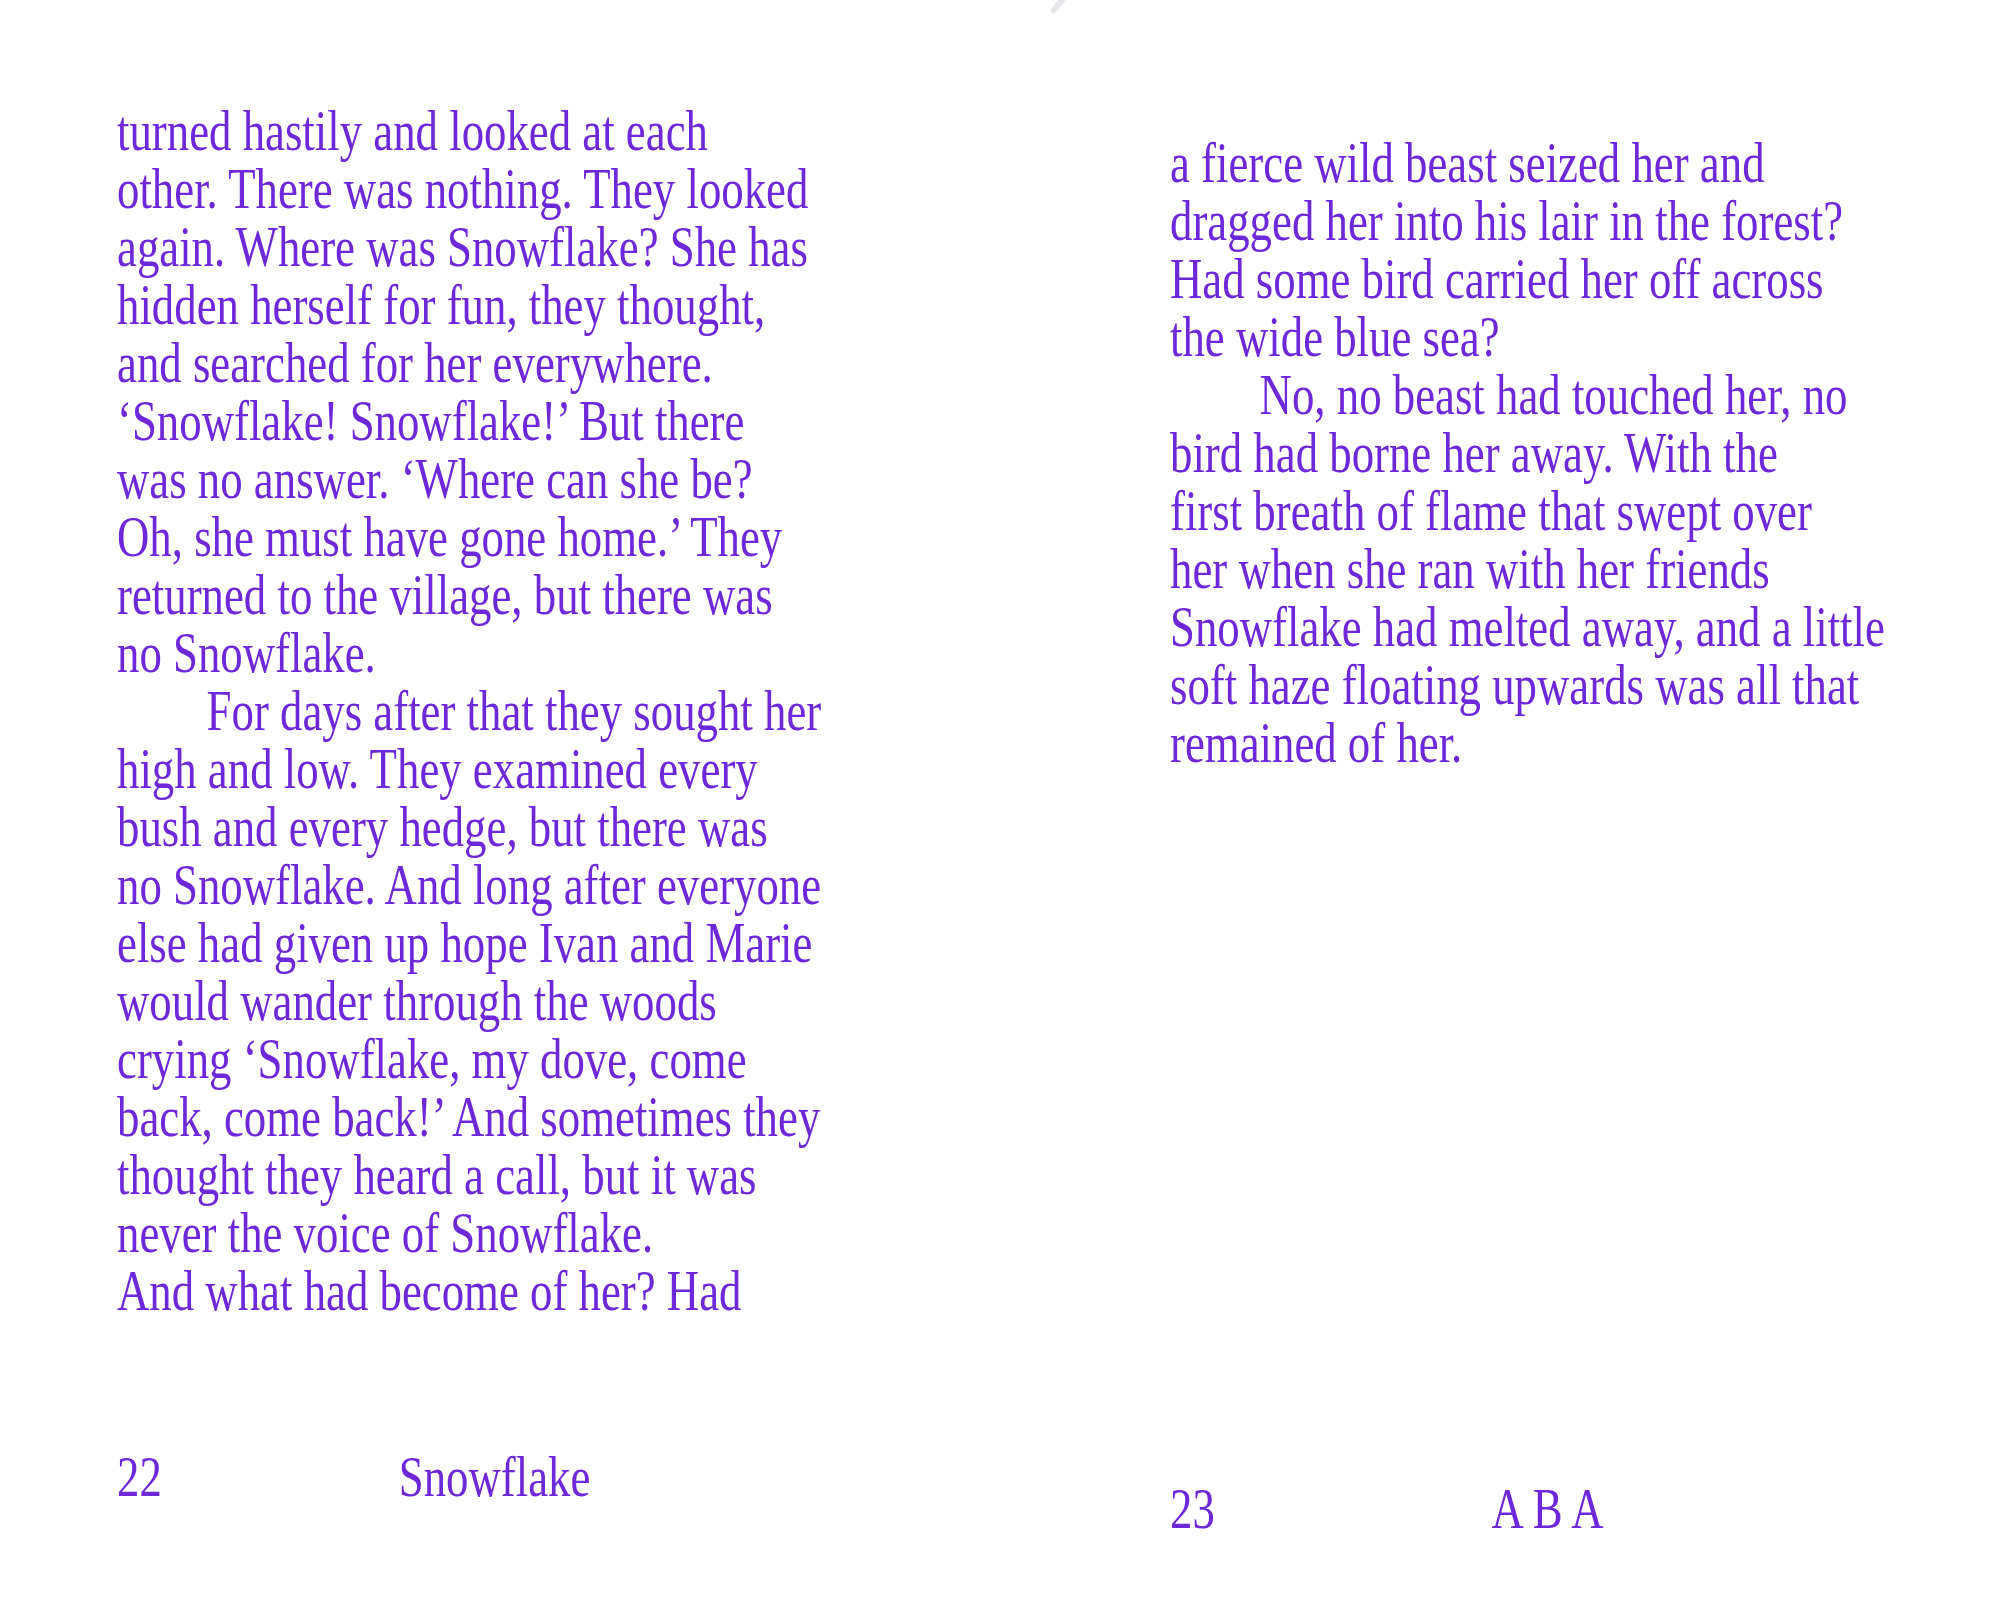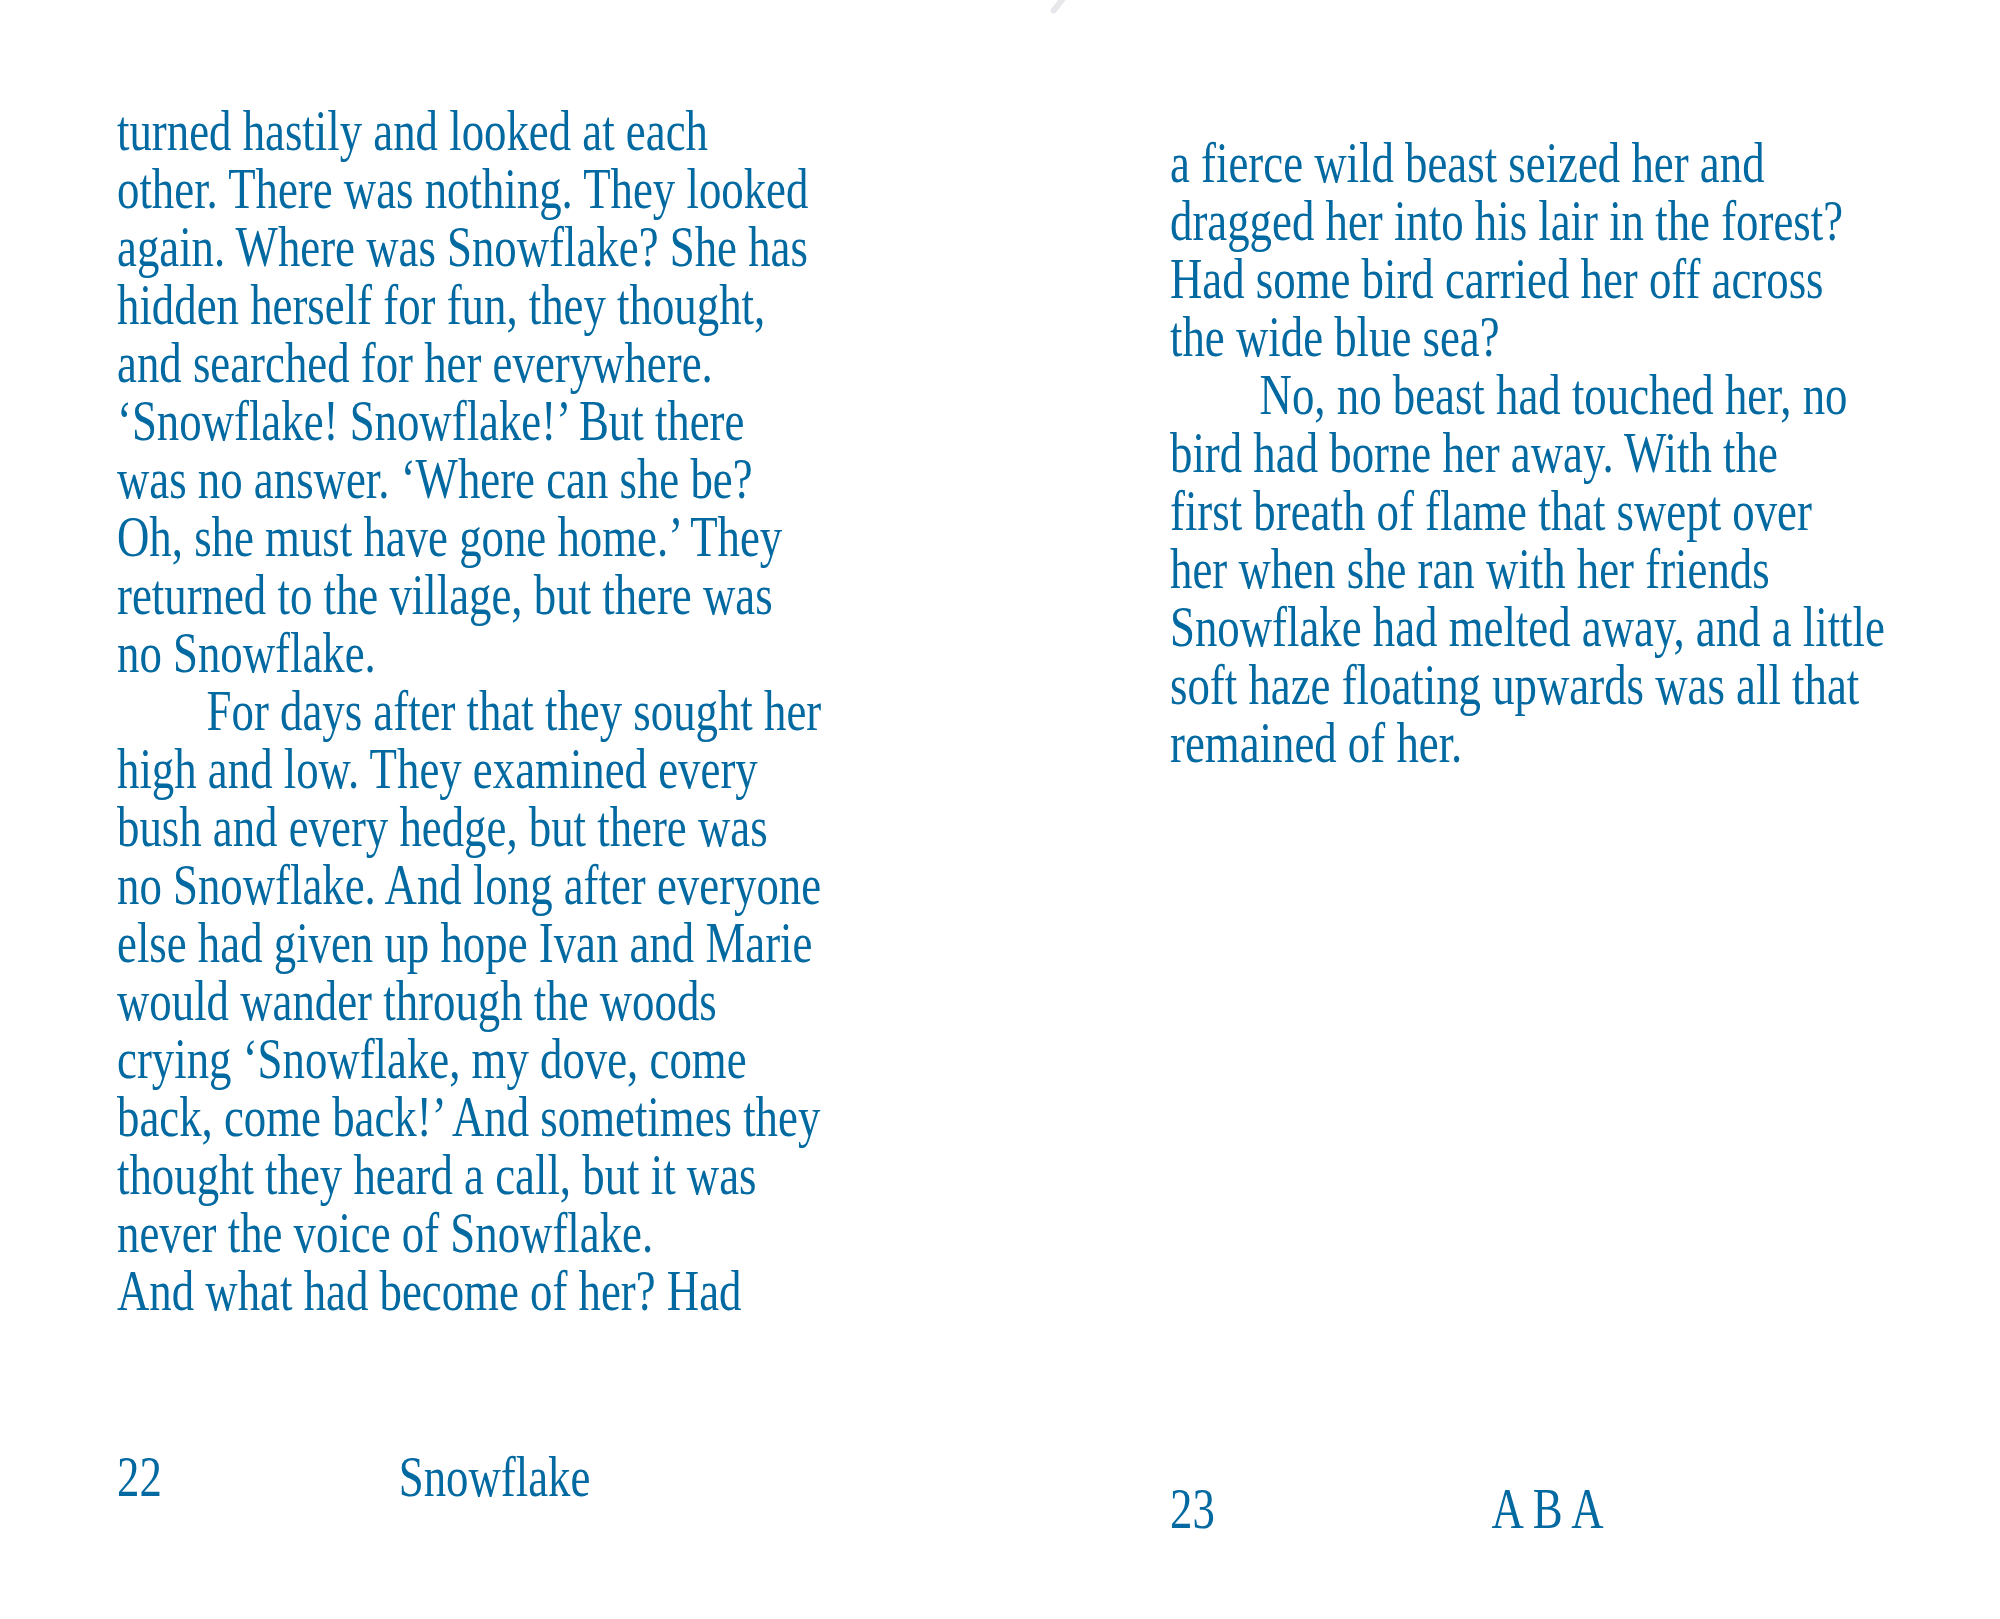--- a/index.html
+++ b/index.html
@@ -5,21 +5,21 @@
   html, body { margin: 0; padding: 0; }
   body {
     width: 2000px; height: 1619px;
     background: #ffffff;
     font-family: "Liberation Serif", "DejaVu Serif", serif;
   }
   .spread {
     position: relative;
     width: 2000px; height: 1619px;
     background: #ffffff;
-    color: #0369a1;
+    color: #6d28d9;
     overflow: hidden;
   }
   .page {
     position: absolute; top: 0;
     width: 1000px; height: 1619px;
   }
   .page-left  { left: 0; }
   .page-right { left: 1052px; margin-top: 32px; }
 
   

